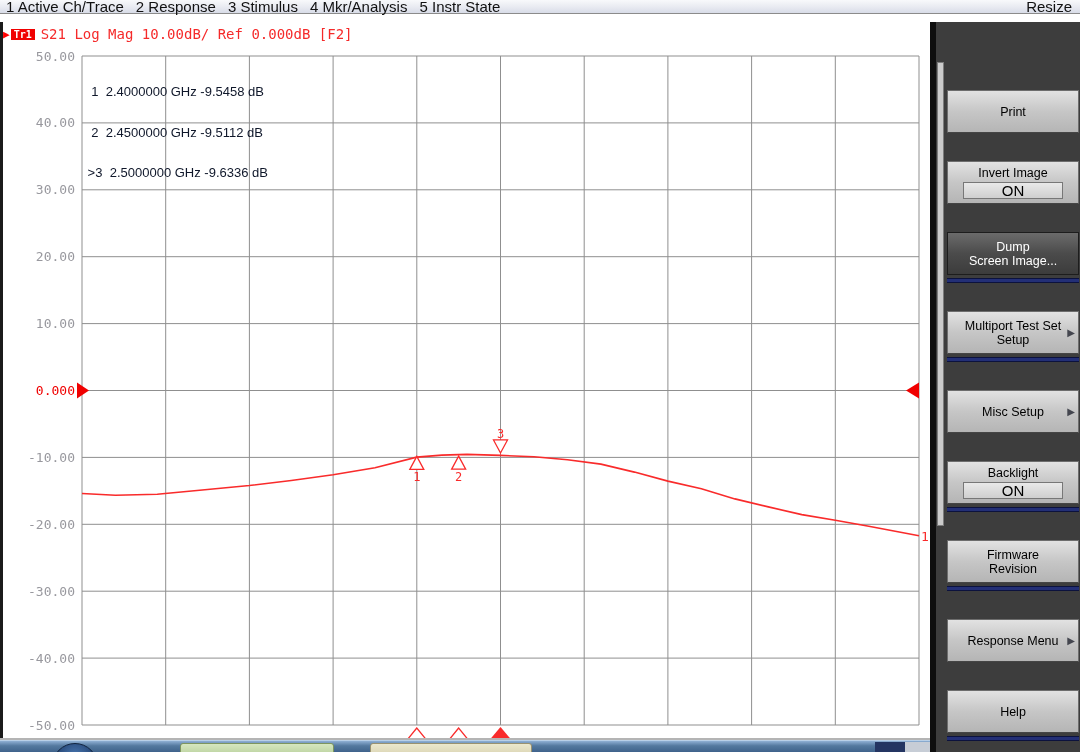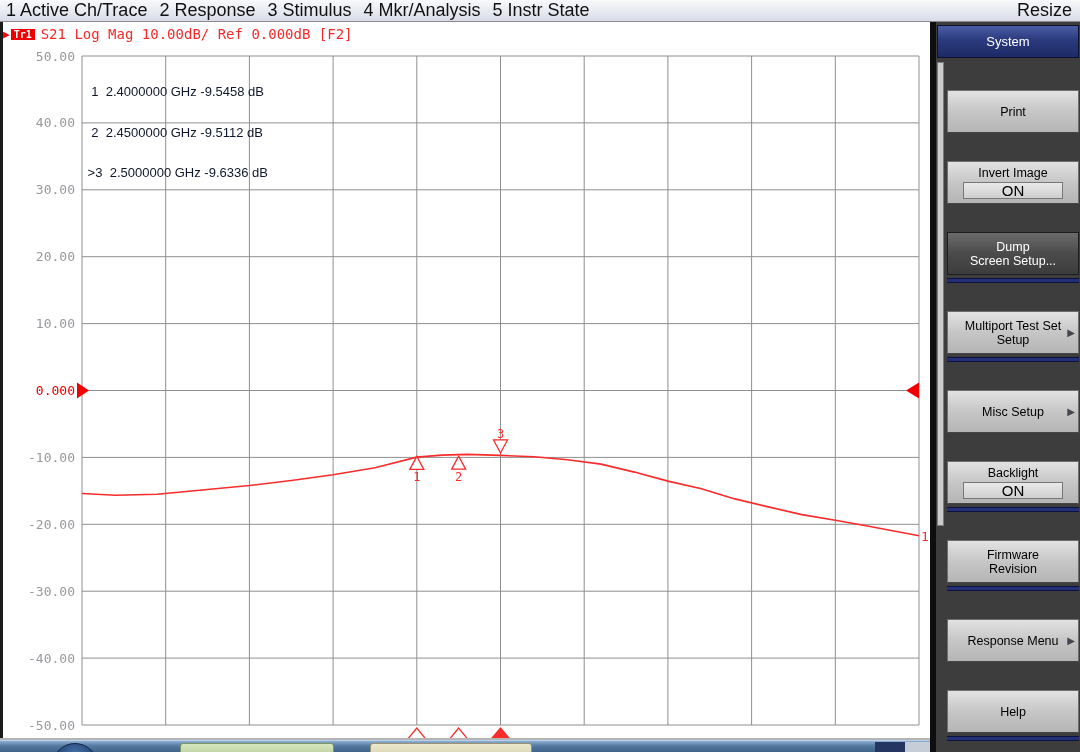--- a/index.html
+++ b/index.html
@@ -1,22 +1,22 @@
 <!DOCTYPE html>
 <html><head>
 <meta charset="utf-8">
 <style>
   html,body{margin:0;padding:0;background:#2b2b2b;}
   .screen{position:relative;width:1080px;height:752px;overflow:hidden;background:#fff;
           font-family:"Liberation Sans",sans-serif;}
   
-  .menubar{position:absolute;left:0;top:0;width:1080px;height:22px;box-sizing:border-box;
+  .menubar{position:absolute;left:0;top:0;width:1080px;height:14px;box-sizing:border-box;
            background:linear-gradient(180deg,#f8f9fb 0%,#e8eaf1 55%,#d8dce8 100%);
            border-bottom:1px solid #8b8b8b;display:flex;align-items:center;
-           font-size:18px;color:#111;}
+           font-size:15px;color:#111;}
   .menubar .mi{padding:0 6px;white-space:nowrap;cursor:default;}
   .menubar .spacer{flex:1;}
   .menubar .resize{padding:0 8px;}
   
   .main{position:absolute;left:0;top:22px;width:930px;height:718px;background:#fff;}
   .left-edge{position:absolute;left:0;top:0;width:3px;height:718px;background:#1b1b1b;}
   .bottom-edge{position:absolute;left:0;bottom:0;width:100%;height:2px;background:#b4b4b4;}
   .trace-line{position:absolute;left:3px;top:4px;display:flex;align-items:center;
               font-family:"DejaVu Sans Mono",monospace;font-size:14px;color:#f52a2a;white-space:pre;}
   .trace-line .ptr{color:#f00;font-size:11px;margin-right:1px;}
@@ -143,36 +143,35 @@
       <div>  2  2.4500000 GHz -9.5112 dB</div>
       <div> &gt;3  2.5000000 GHz -9.6336 dB</div>
     </div>
 
     <div class="bottom-edge"></div>
   </div>
 
   <div class="divider"></div>
 
   <div class="sidebar">
-    <div class="sys-header">System</div>
     <div class="scroll-strip"></div>
     <div class="skeys">
 
       <div class="skey">
         <span>Print</span>
       </div>
 
       <div class="skey">
         <span>Invert Image</span>
         <span class="toggle-box">ON</span>
       </div>
 
       <div class="skey dark">
         <span>Dump</span>
-        <span class="l2">Screen Setup...</span>
+        <span class="l2">Screen Image...</span>
       </div>
       <div class="sep"></div>
 
       <div class="skey">
         <span>Multiport Test Set</span>
         <span class="l2">Setup</span>
         <span class="arrow">▶</span>
       </div>
       <div class="sep"></div>
 

